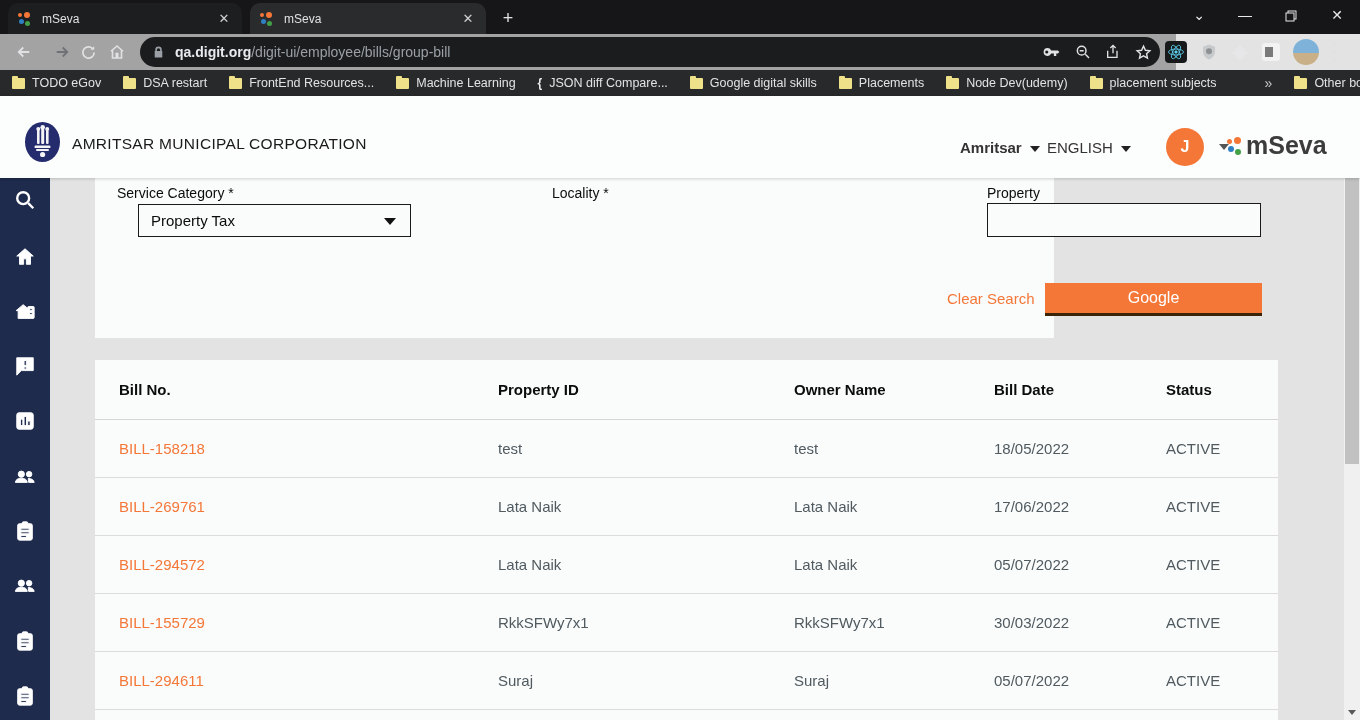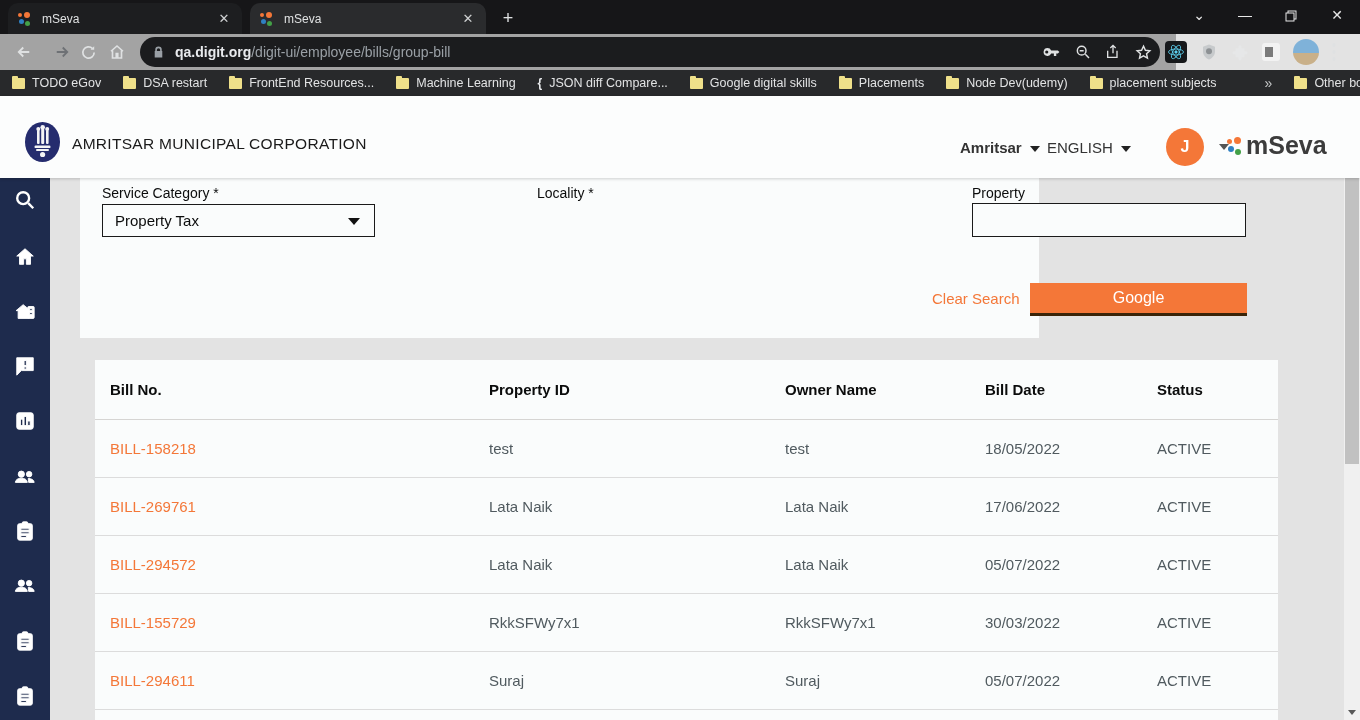--- a/index.html
+++ b/index.html
@@ -67,36 +67,36 @@
   #brand .logo .d3 { width:6px; height:6px; background:#2f80c2; left:1px; top:9px; }
   #brand .logo .d4 { width:6px; height:6px; background:#43a047; left:8px; top:12px; }
   #brand .name { font-size:25px; font-weight:bold; color:#3c3c3c; }
 
   
   #sidebar { position:absolute; left:0; top:178px; width:50px; height:542px; background:#1e2b4d; }
   .side-icon { position:absolute; left:14px; width:22px; height:22px; }
   .side-icon svg { width:22px; height:22px; fill:#fff; stroke:#fff; }
 
   
-  #formcard { position:absolute; left:80px; top:178px; width:959px; height:160px; background:#fafcfc; }
+  #formcard { position:absolute; left:95px; top:178px; width:959px; height:160px; background:#fafcfc; }
   .field-label { position:absolute; font-size:14px; color:#0b0c0c; }
   .select { position:absolute; height:33px; border:1px solid #1a1a1a; background:#fafcfc;
-    display:flex; align-items:center; padding:0 12px; font-size:15px; color:#0b0c0c; }
+    display:flex; align-items:center; padding:0 12px; font-size:15px; color:#0b0c0c;margin-left:21px; }
   .select .sel-caret { position:absolute; right:14px; top:13px; width:0; height:0;
     border-left:6px solid transparent; border-right:6px solid transparent; border-top:7px solid #111; }
   .textinput { position:absolute; height:34px; border:1px solid #1a1a1a; background:#fafcfc;
     font-size:15px; padding:0 10px; color:#0b0c0c; outline:none; }
   #clear-search { position:absolute; left:852px; top:112px; font-size:15px; color:#f47738; }
   #search-btn { position:absolute; left:950px; top:105px; width:217px; height:33px; background:#f47738;
     border:none; border-bottom:3px solid #3a2408; color:#fff; font-size:16px;
     font-family:"Liberation Sans",sans-serif; }
 
   #tablecard { position:absolute; left:95px; top:360px; width:1183px; height:360px; background:#fafcfc; }
   .trow { display:grid; grid-template-columns:379px 296px 200px 172px auto; align-items:center;
-    padding-left:15px; }
+    padding-left:24px; }
   #thead { height:60px; border-bottom:1px solid #d6d5d3; font-weight:bold; font-size:15px; color:#0b0c0c; }
   .tr { height:58px; border-bottom:1.5px solid #dcdcdc; font-size:15px; color:#505a5f; }
   .bill-link { color:#f47738; }
 
   
   #scrollbar { position:absolute; left:1344px; top:96px; width:16px; height:624px; background:#f0f0f0; }
   #sb-thumb { position:absolute; left:1px; top:72px; width:14px; height:296px; background:#c1c1c1; }
   .sb-arrow { position:absolute; left:4px; width:0; height:0; border-left:4px solid transparent;
     border-right:4px solid transparent; }
   .sb-up { top:6px; border-bottom:5px solid #585858; }

